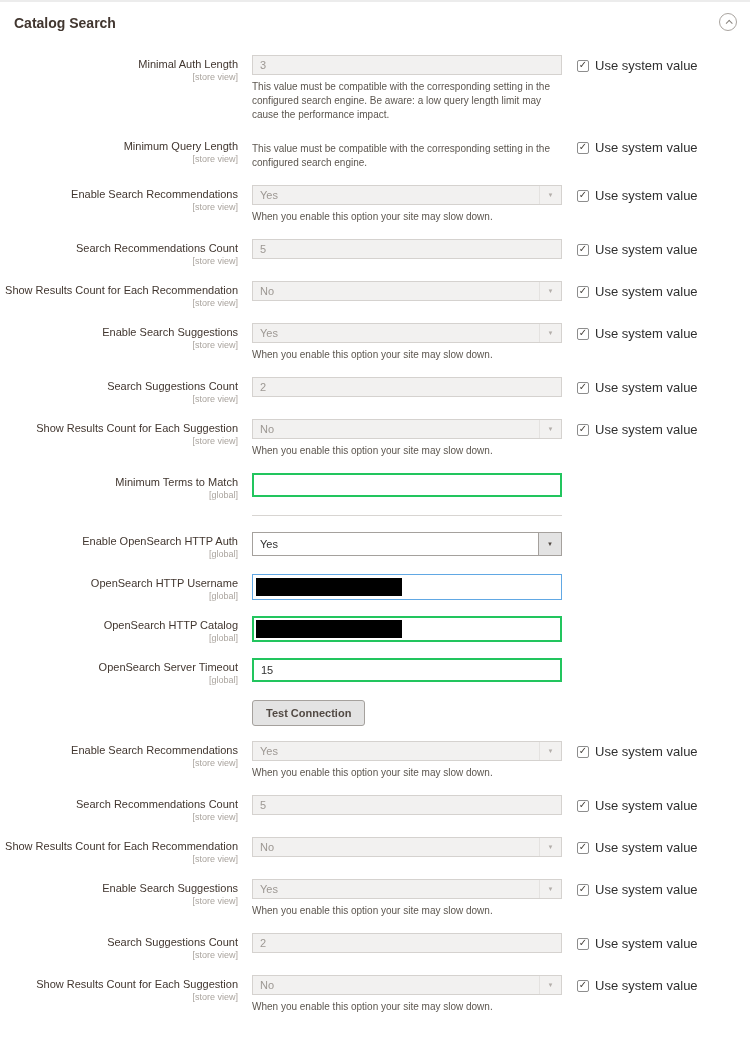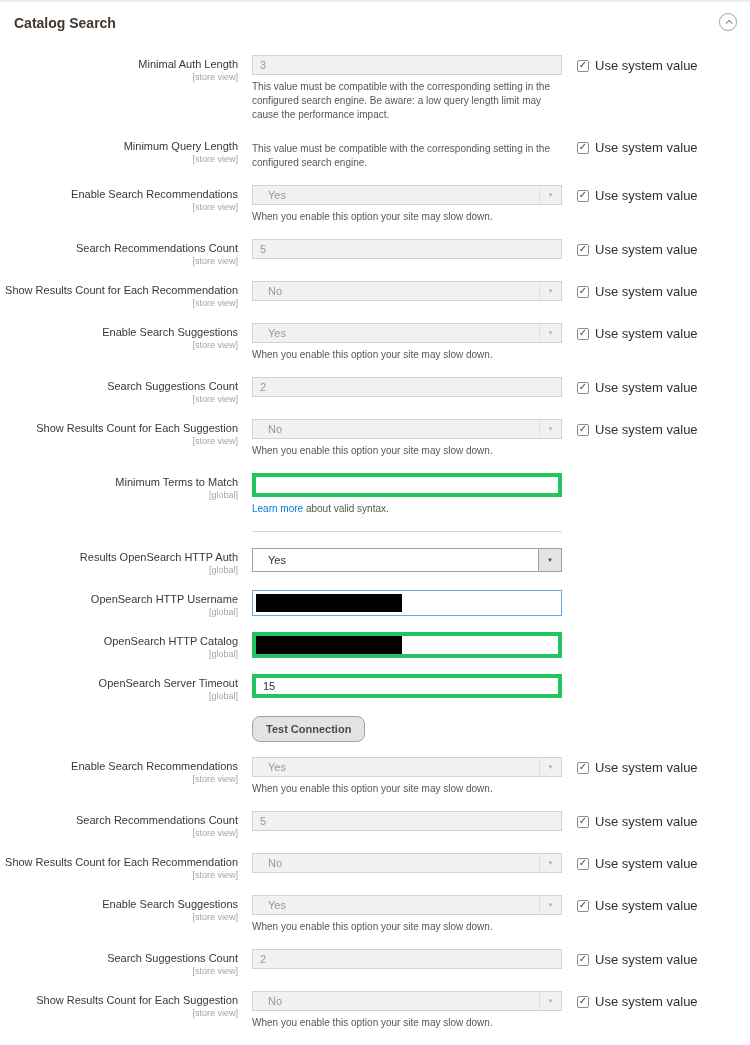--- a/index.html
+++ b/index.html
@@ -19,43 +19,43 @@
   .row { display:flex; align-items:flex-start; margin-bottom:15px; }
   .col-label { width:238px; text-align:right; padding-top:3px; flex:none; }
   .label { font-size:11px; color:#41362f; line-height:13px; }
   .scope { font-size:9px; color:#aaa49e; margin-top:1px; }
   .col-field { margin-left:14px; width:310px; flex:none; }
   .col-check { display:flex; align-items:center; margin-left:15px; margin-top:3px; }
 
   .iwrap { position:relative; width:310px; }
   .input { width:310px; height:20px; font-family:inherit; font-size:11px; padding:0 7px; outline:none; display:block; }
   .input.dis { background:#f2f1f0; border:1px solid #d5d2cf; color:#9d9893; }
-  .input.en  { background:#fff; border:4px solid #22c55e; color:#303030; height:24px; }
+  .input.en  { background:#fff; border:2px solid #22c55e; color:#303030; height:24px; }
   .input.tall { height:26px; }
   .input.focused { border:1px solid #61a8e4; }
   .redaction { position:absolute; left:4px; top:4px; width:146px; height:18px; background:#000; }
 
-  .select { width:310px; display:flex; align-items:center; font-size:11px; padding-left:15px; position:relative; }
+  .select { width:310px; display:flex; align-items:center; font-size:11px; padding-left:7px; position:relative; }
   .select.dis { background:#f2f1f0; border:1px solid #d5d2cf; color:#9d9893; height:20px; }
   .select.en  { background:#fff; border:1px solid #a5a19d; color:#303030; height:24px; }
   .sel-value { flex:1; }
   .arrow { font-size:6px; height:100%; display:flex; align-items:center; justify-content:center; flex:none; }
   .a-dis { width:22px; color:#b3aeaa; border-left:1px solid #e4e2e0; }
   .a-en { width:23px; color:#514943; background:#e3e3e3; border-left:1px solid #a5a19d; }
 
   .note { width:310px; font-size:10px; line-height:14px; color:#5c564f; margin-top:5px; }
   .link { color:#007bdb; cursor:pointer; }
 
   .cb { width:12px; height:12px; border:1px solid #8d8d8d; border-radius:2px; background:#fff; display:inline-flex; align-items:center; justify-content:center; cursor:pointer; flex:none; }
   .check { font-size:10px; color:#443f3a; line-height:1; margin-top:-1px; }
   .cb-label { font-size:13px; color:#303030; margin-left:6px; white-space:nowrap; }
 
   .divider { height:1px; background:#d8d5d2; margin:2px 0 16px 252px; width:310px; }
 
-  .btn { background:#e3e3e3; border:1px solid #a5a19d; border-radius:8px; color:#514943; font-weight:bold; font-size:11px; padding:6px 13px; font-family:inherit; cursor:pointer; }
+  .btn { background:#e3e3e3; border:1px solid #a5a19d; border-radius:3px; color:#514943; font-weight:bold; font-size:11px; padding:6px 13px; font-family:inherit; cursor:pointer; }
 </style>
 </head>
 <body>
 
 <div class="top-rule"></div>
 
 <div class="hdr">
   <span class="title">Catalog Search</span>
   <button class="collapse">
     <span class="chev"></span>
@@ -207,27 +207,26 @@
     </div>
     <div class="row">
       <div class="col-label">
         <div class="label">Minimum Terms to Match</div>
         <div class="scope">[global]</div>
       </div>
       <div class="col-field">
         <div class="iwrap">
           <input class="input en" value="" style="">
         </div>
-        <div class="note"><span class="link">Learn more</span><span> about valid syntax.</span></div>
       </div>
     </div>
     <div class="divider"></div>
     <div class="row">
       <div class="col-label">
-        <div class="label">Results OpenSearch HTTP Auth</div>
+        <div class="label">Enable OpenSearch HTTP Auth</div>
         <div class="scope">[global]</div>
       </div>
       <div class="col-field">
         <div class="select en">
           <span class="sel-value">Yes</span>
           <span class="arrow a-en">▼</span>
         </div>
       </div>
     </div>
     <div class="row">

